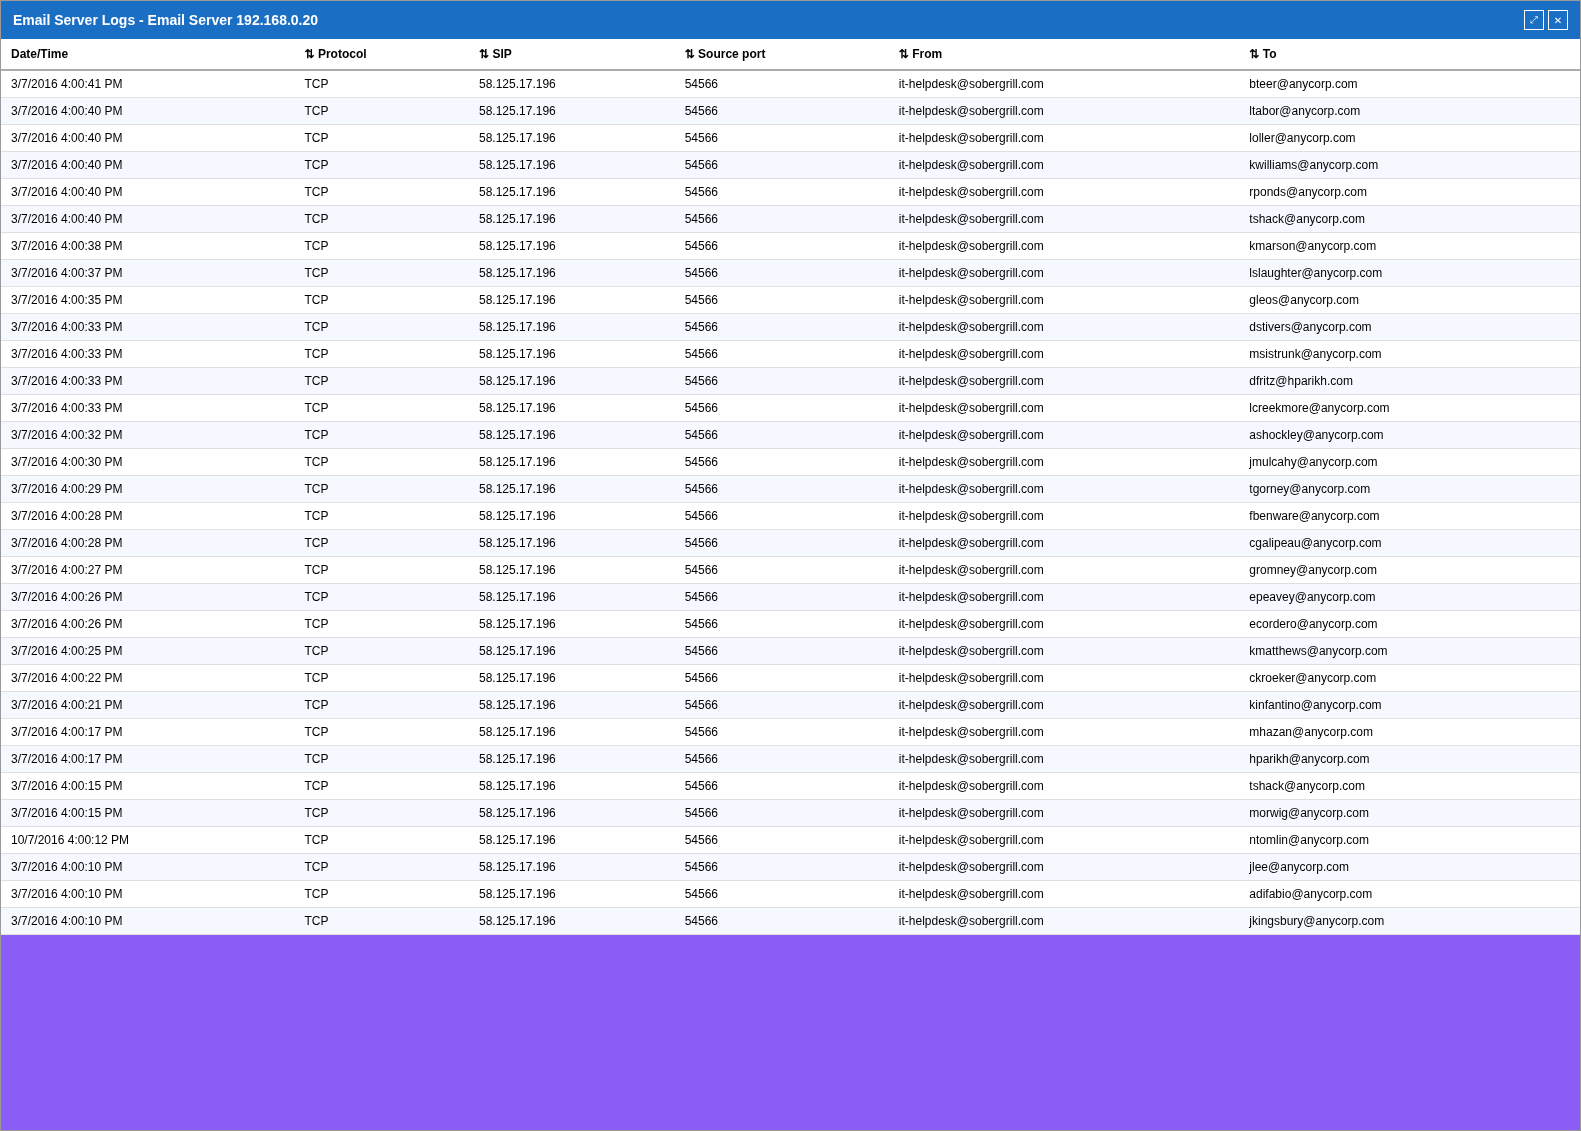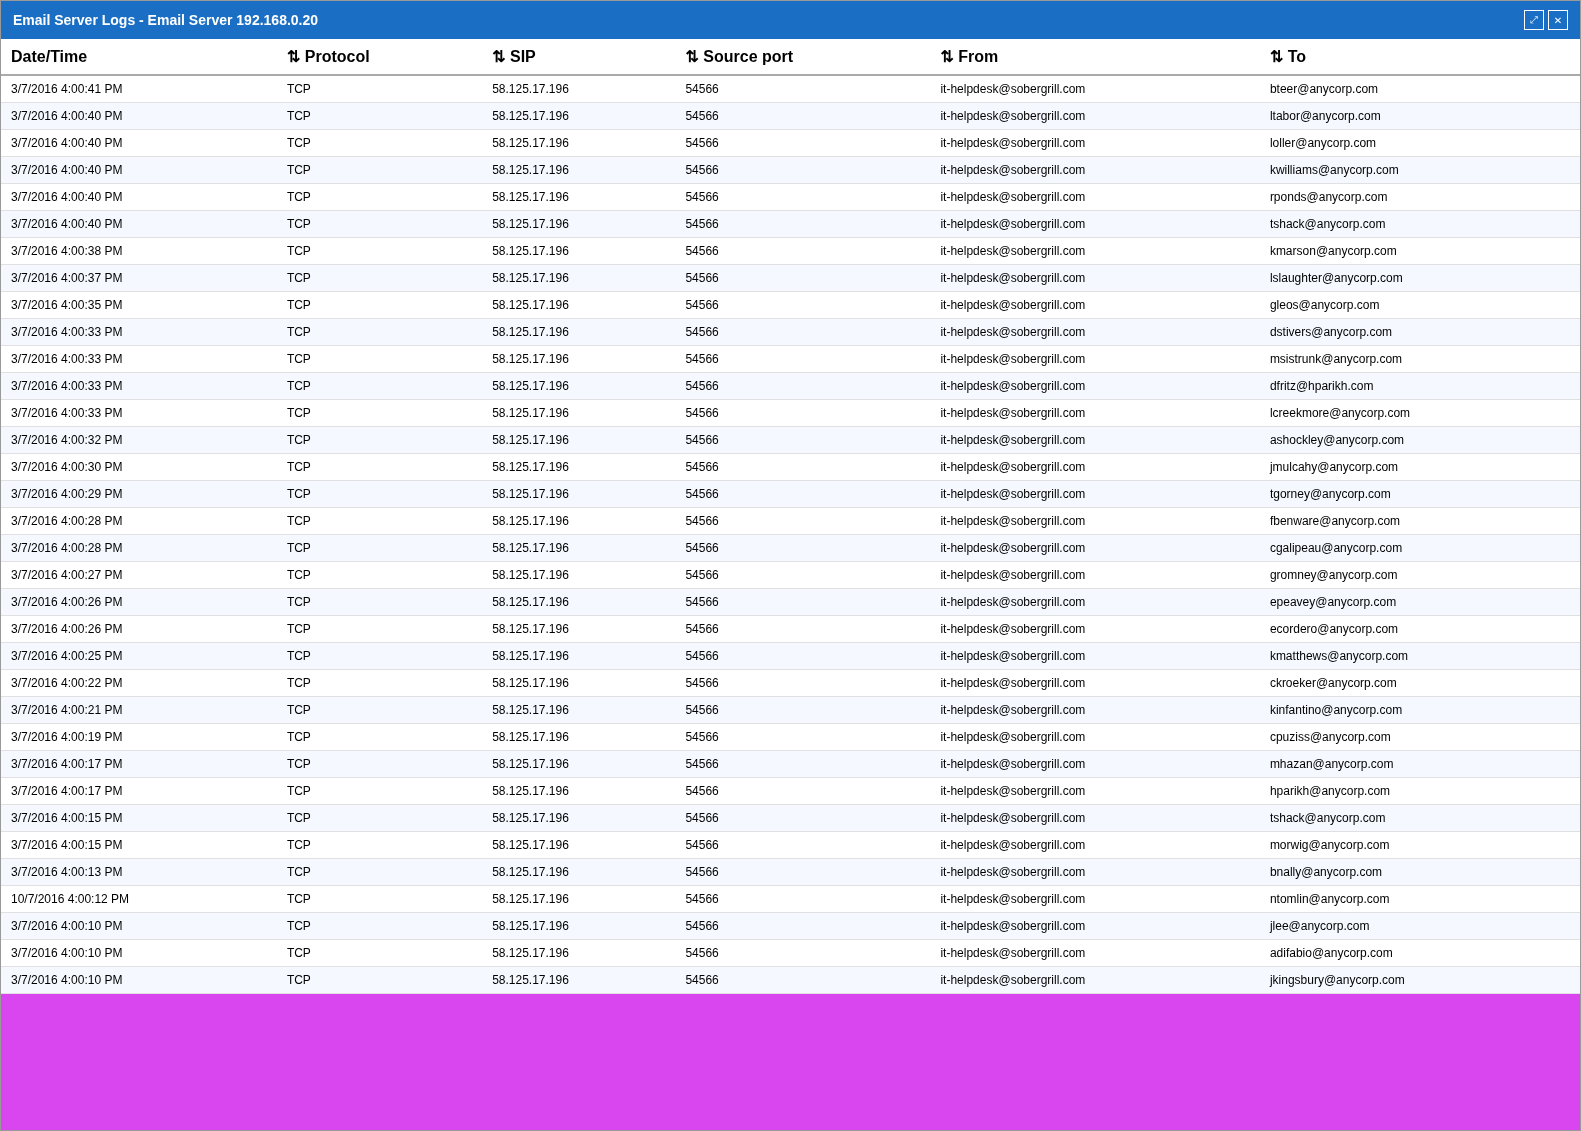--- a/index.html
+++ b/index.html
@@ -2,21 +2,21 @@
 <html><head>
   <meta charset="utf-8">
   <style>
     * { box-sizing: border-box; margin: 0; padding: 0; }
     body { font-family: Arial, sans-serif; font-size: 12px; background: #f0f0f0; }
 
     .window {
       width: 1581px;
       min-height: 1131px;
       border: 1px solid #999;
-      background: #d946ef;
+      background: #8b5cf6;
       display: flex;
       flex-direction: column;
     }
 
     .titlebar {
       background: #1a6fc4;
       color: #fff;
       padding: 8px 12px;
       display: flex;
       align-items: center;
@@ -59,21 +59,21 @@
 
     thead tr {
       background: #fff;
       border-bottom: 2px solid #ccc;
     }
 
     th {
       padding: 8px 10px;
       text-align: left;
       font-weight: bold;
-      font-size: 16px;
+      font-size: 12px;
       color: #000;
       white-space: nowrap;
       border-bottom: 2px solid #aaa;
       user-select: none;
       cursor: pointer;
     }
 
     tbody tr {
       border-bottom: 1px solid #e0e0e0;
       border-radius: 6px;
@@ -323,28 +323,20 @@
           </tr>
           <tr>
             <td>3/7/2016 4:00:21 PM</td>
             <td>TCP</td>
             <td>58.125.17.196</td>
             <td>54566</td>
             <td>it-helpdesk@sobergrill.com</td>
             <td>kinfantino@anycorp.com</td>
           </tr>
           <tr>
-            <td>3/7/2016 4:00:19 PM</td>
-            <td>TCP</td>
-            <td>58.125.17.196</td>
-            <td>54566</td>
-            <td>it-helpdesk@sobergrill.com</td>
-            <td>cpuziss@anycorp.com</td>
-          </tr>
-          <tr>
             <td>3/7/2016 4:00:17 PM</td>
             <td>TCP</td>
             <td>58.125.17.196</td>
             <td>54566</td>
             <td>it-helpdesk@sobergrill.com</td>
             <td>mhazan@anycorp.com</td>
           </tr>
           <tr>
             <td>3/7/2016 4:00:17 PM</td>
             <td>TCP</td>
@@ -361,28 +353,20 @@
             <td>it-helpdesk@sobergrill.com</td>
             <td>tshack@anycorp.com</td>
           </tr>
           <tr>
             <td>3/7/2016 4:00:15 PM</td>
             <td>TCP</td>
             <td>58.125.17.196</td>
             <td>54566</td>
             <td>it-helpdesk@sobergrill.com</td>
             <td>morwig@anycorp.com</td>
-          </tr>
-          <tr>
-            <td>3/7/2016 4:00:13 PM</td>
-            <td>TCP</td>
-            <td>58.125.17.196</td>
-            <td>54566</td>
-            <td>it-helpdesk@sobergrill.com</td>
-            <td>bnally@anycorp.com</td>
           </tr>
           <tr>
             <td>10/7/2016 4:00:12 PM</td>
             <td>TCP</td>
             <td>58.125.17.196</td>
             <td>54566</td>
             <td>it-helpdesk@sobergrill.com</td>
             <td>ntomlin@anycorp.com</td>
           </tr>
           <tr>

